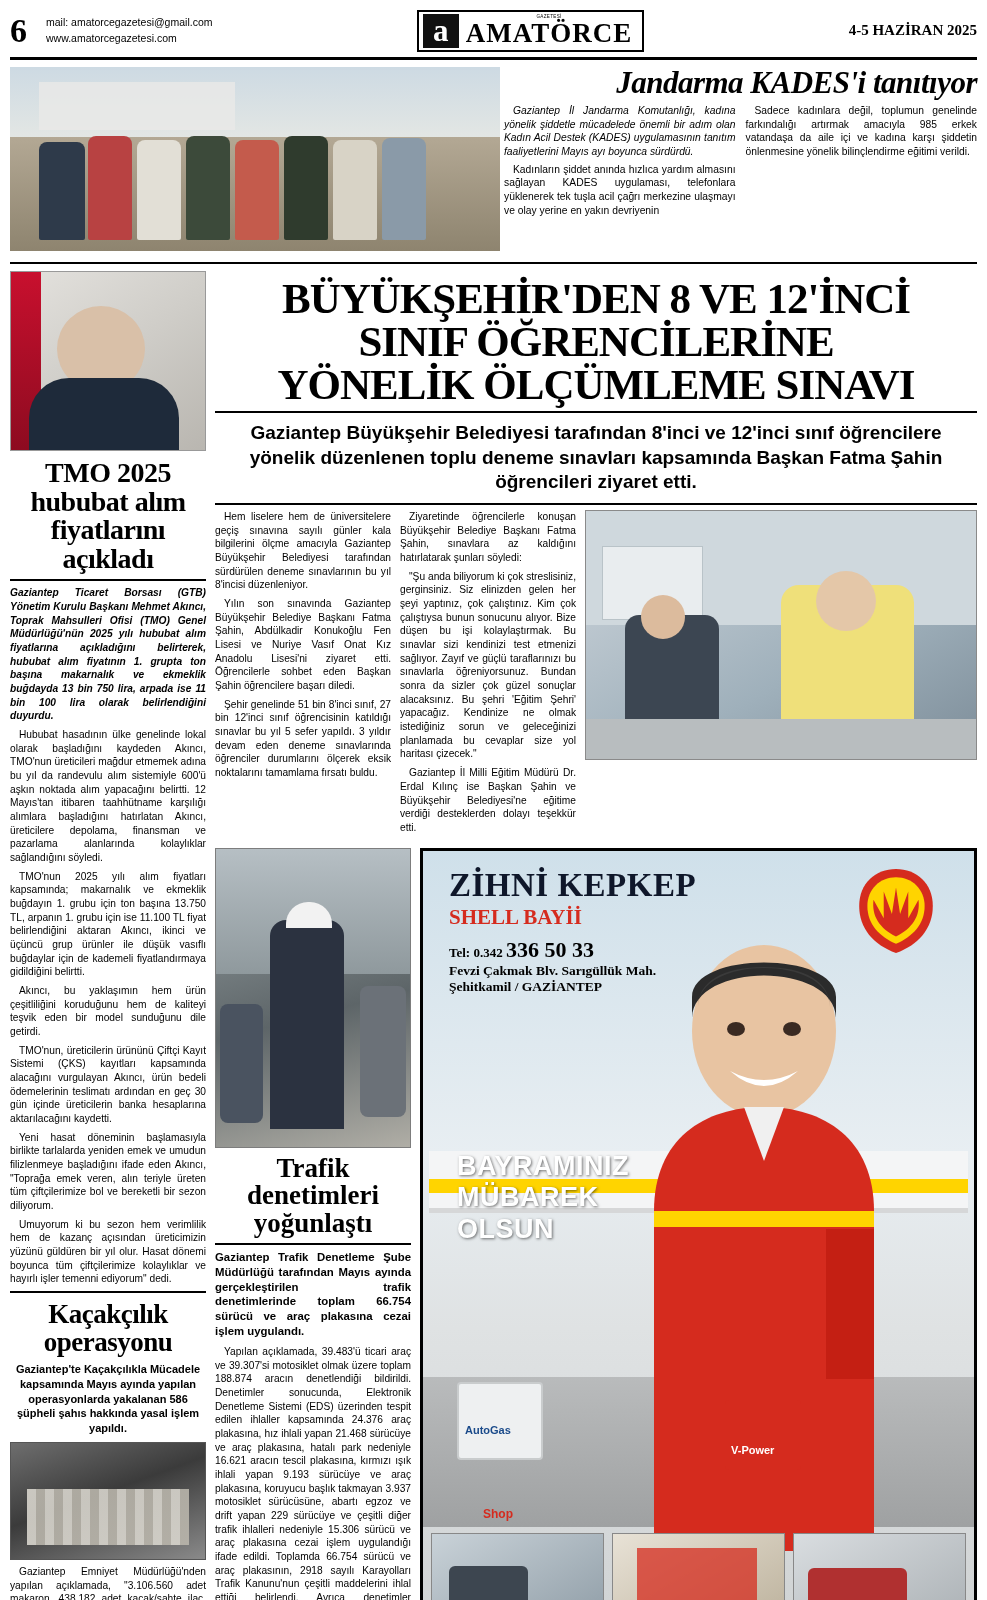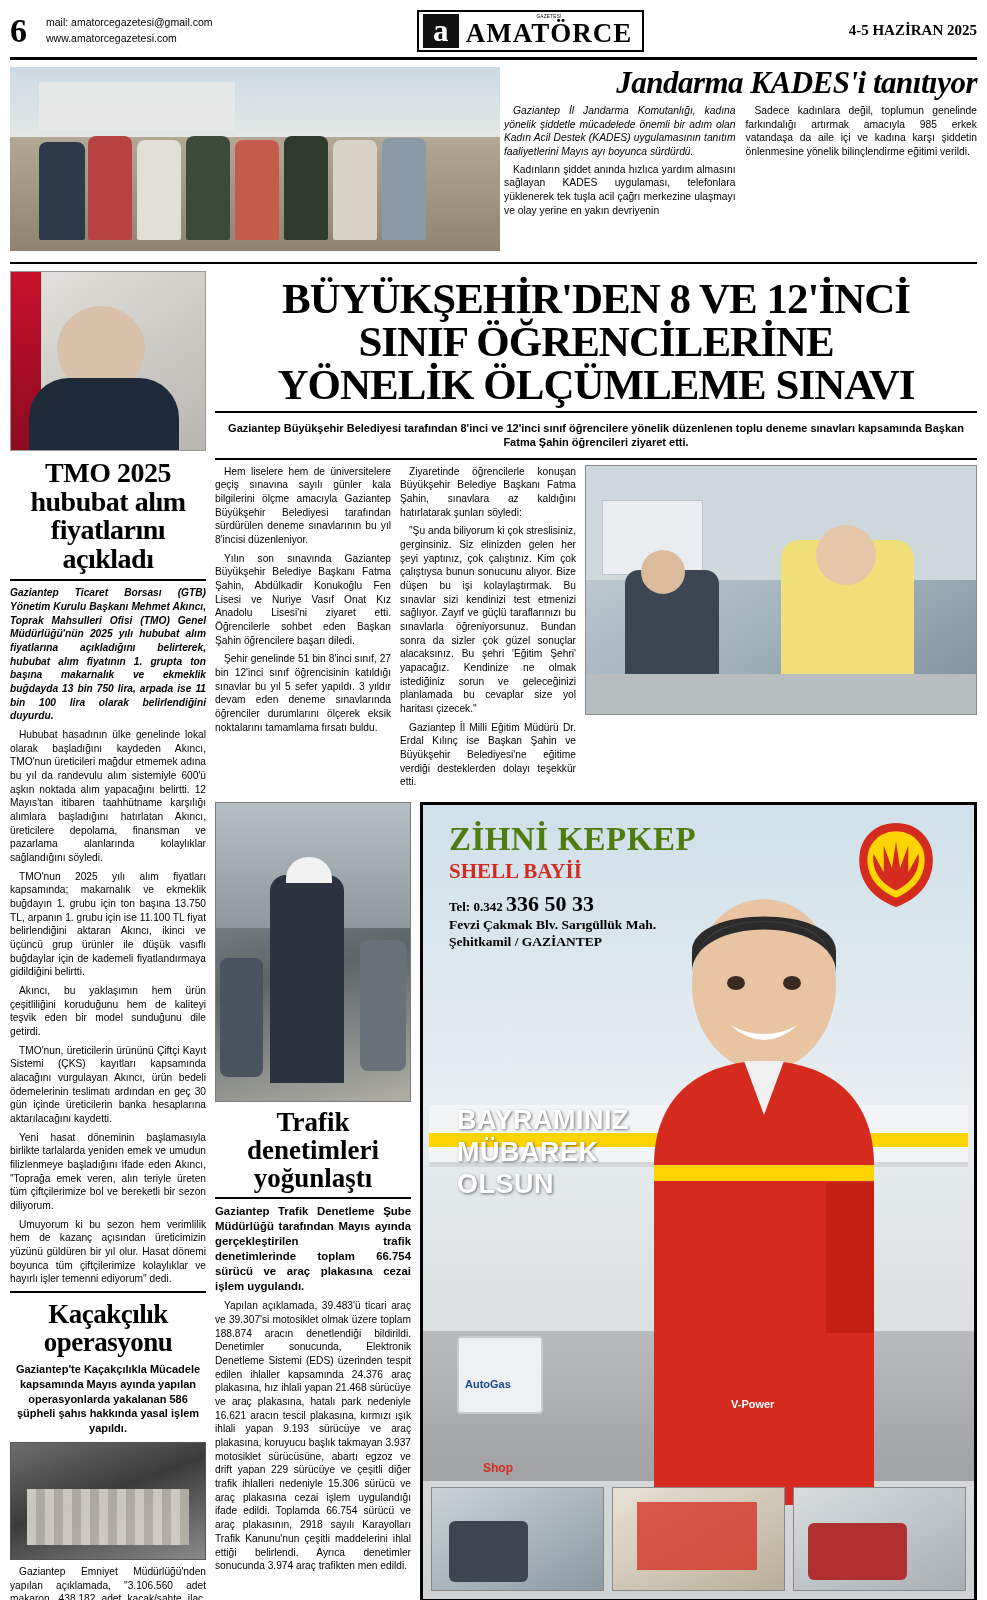--- a/index.html
+++ b/index.html
@@ -74,21 +74,21 @@
     background: linear-gradient(160deg,#6e6e6e,#3b3b3b 45%,#8a8a8a);
     border:1px solid #555; position:relative; overflow:hidden;
   }
 
   
   .bighead {
     font-family:"Liberation Serif",serif; font-weight:bold; text-align:center;
     font-size:43px; line-height:1.0; letter-spacing:-1px; margin:6px 0 4px;
   }
   .deck {
-    font-size:11px; line-height:1.3; text-align:center; font-weight:bold;
+    font-size:19px; line-height:1.3; text-align:center; font-weight:bold;
     font-family:"Liberation Sans", sans-serif; margin:8px 4px 8px;
   }
 
   
   .three { display:flex; gap:9px; }
   .c1 { width:176px; }
   .c2 { width:176px; }
   .c3 { flex:1; }
   .story-photo {
     width:100%; height:250px; border:1px solid #8a8a8a;
@@ -117,21 +117,21 @@
   .ad {
     flex:1; border:3px solid #000; position:relative; overflow:hidden;
     background:#e8e9ea; min-height:800px;
   }
   .ad-sky { position:absolute; inset:0; background:linear-gradient(#cfe0ea 0%, #e8eef2 38%, #dfe2e3 60%, #cfd2d3 100%); }
   .canopy { position:absolute; left:6px; right:6px; top:300px; height:62px; background:#f4f5f6; border-bottom:5px solid #d6d7d8; }
   .canopy-band { position:absolute; left:0; right:0; top:28px; height:14px; background:#ffd400; }
   .ground { position:absolute; left:0; right:0; bottom:118px; height:150px; background:linear-gradient(#b9bbbc,#9fa1a2); }
   .ad-title {
     position:absolute; top:16px; left:26px; font-family:"Liberation Serif",serif;
-    font-weight:bold; font-size:33px; letter-spacing:.5px; color:#4d7c0f;
+    font-weight:bold; font-size:33px; letter-spacing:.5px; color:#0f172a;
   }
   .ad-sub { position:absolute; top:54px; left:26px; font-family:"Liberation Serif",serif; font-weight:bold; font-size:21px; color:#d52b1e; }
   .ad-tel { position:absolute; top:86px; left:26px; font-family:"Liberation Serif",serif; font-weight:bold; font-size:13px; }
   .ad-tel .num { font-size:22px;text-align:center; }
   .ad-addr { position:absolute; top:112px; left:26px; font-family:"Liberation Serif",serif; font-weight:bold; font-size:13.5px; line-height:1.25; }
   .shell-logo {
     position:absolute; top:14px; right:26px; width:104px; height:92px;
   }
   .bayram {
     position:absolute; left:34px; top:300px; color:#fff; font-weight:bold;

